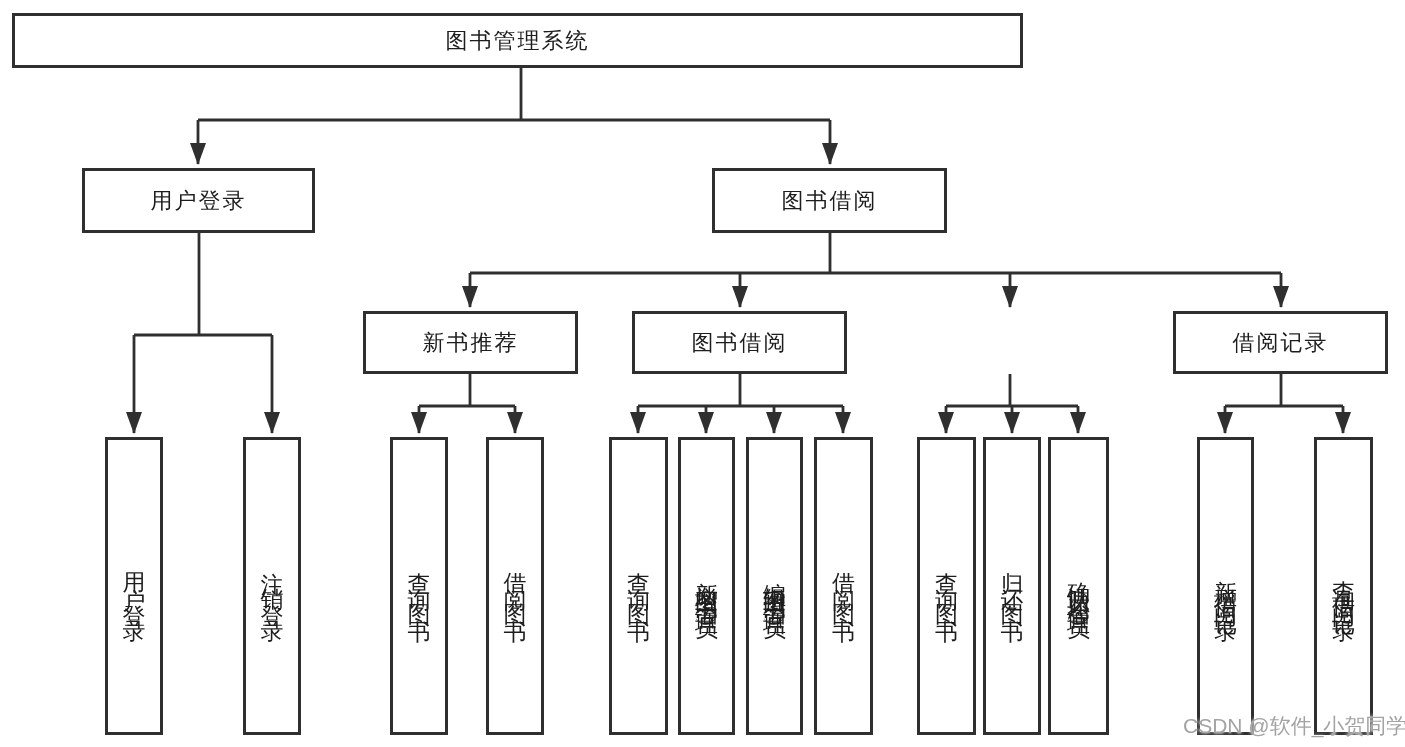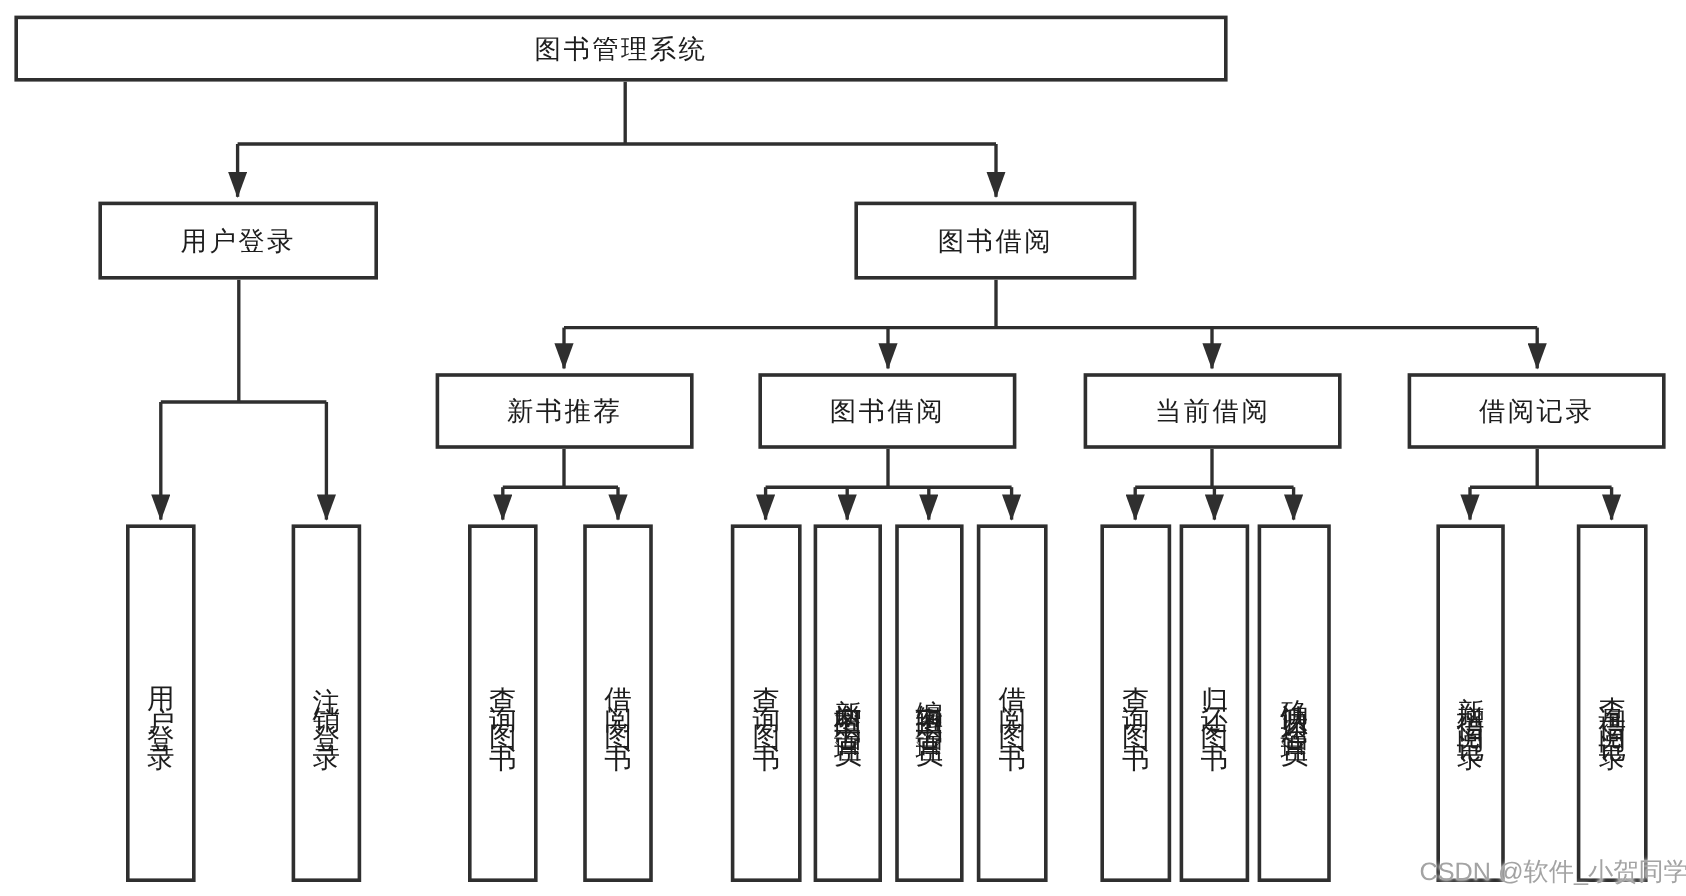--- a/index.html
+++ b/index.html
@@ -122,23 +122,20 @@
   <div class="hbox" style="left:712px; top:168px; width:235px; height:65px">
     <span class="lbl">图书借阅</span>
   </div>
 
   <div class="hbox" style="left:632px; top:311px; width:215px; height:63px">
     <span class="lbl">图书借阅</span>
   </div>
   <div class="hbox" style="left:363px; top:311px; width:215px; height:63px">
     <span class="lbl">新书推荐</span>
   </div>
-  <div class="hbox" style="left:903px; top:311px; width:215px; height:63px">
-    <span class="lbl">当前借阅</span>
-  </div>
   <div class="hbox" style="left:1173px; top:311px; width:215px; height:63px">
     <span class="lbl">借阅记录</span>
   </div>
 
   <div class="vbox v4" style="left:105px; top:437px; width:58px; height:298px">
     <span class="vlbl">用户登录</span>
   </div>
   <div class="vbox v4" style="left:243px; top:437px; width:58px; height:298px">
     <span class="vlbl">注销登录</span>
   </div>

